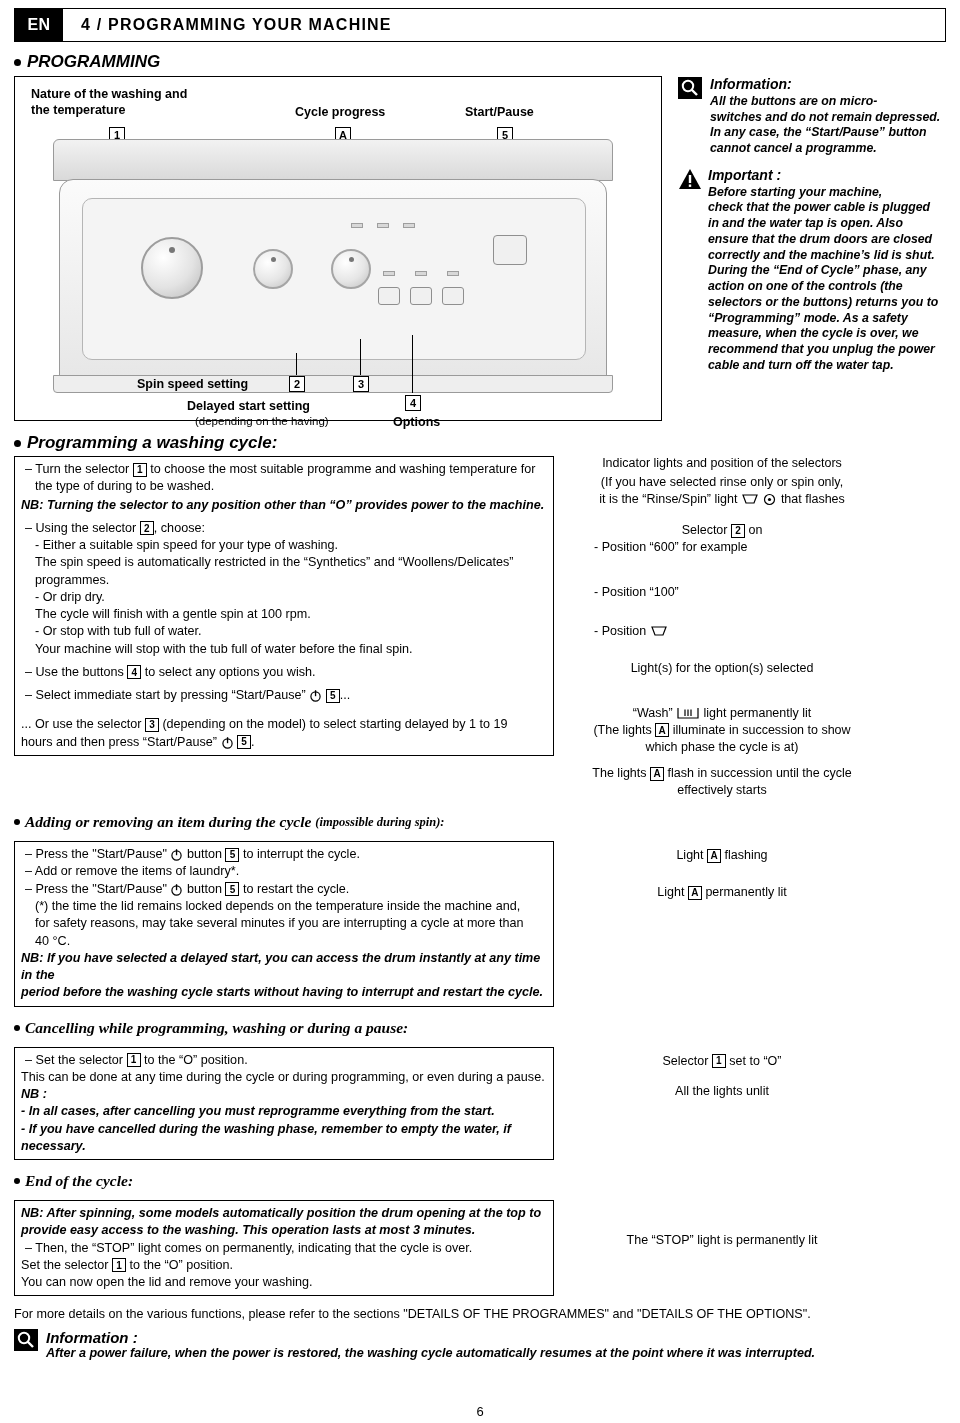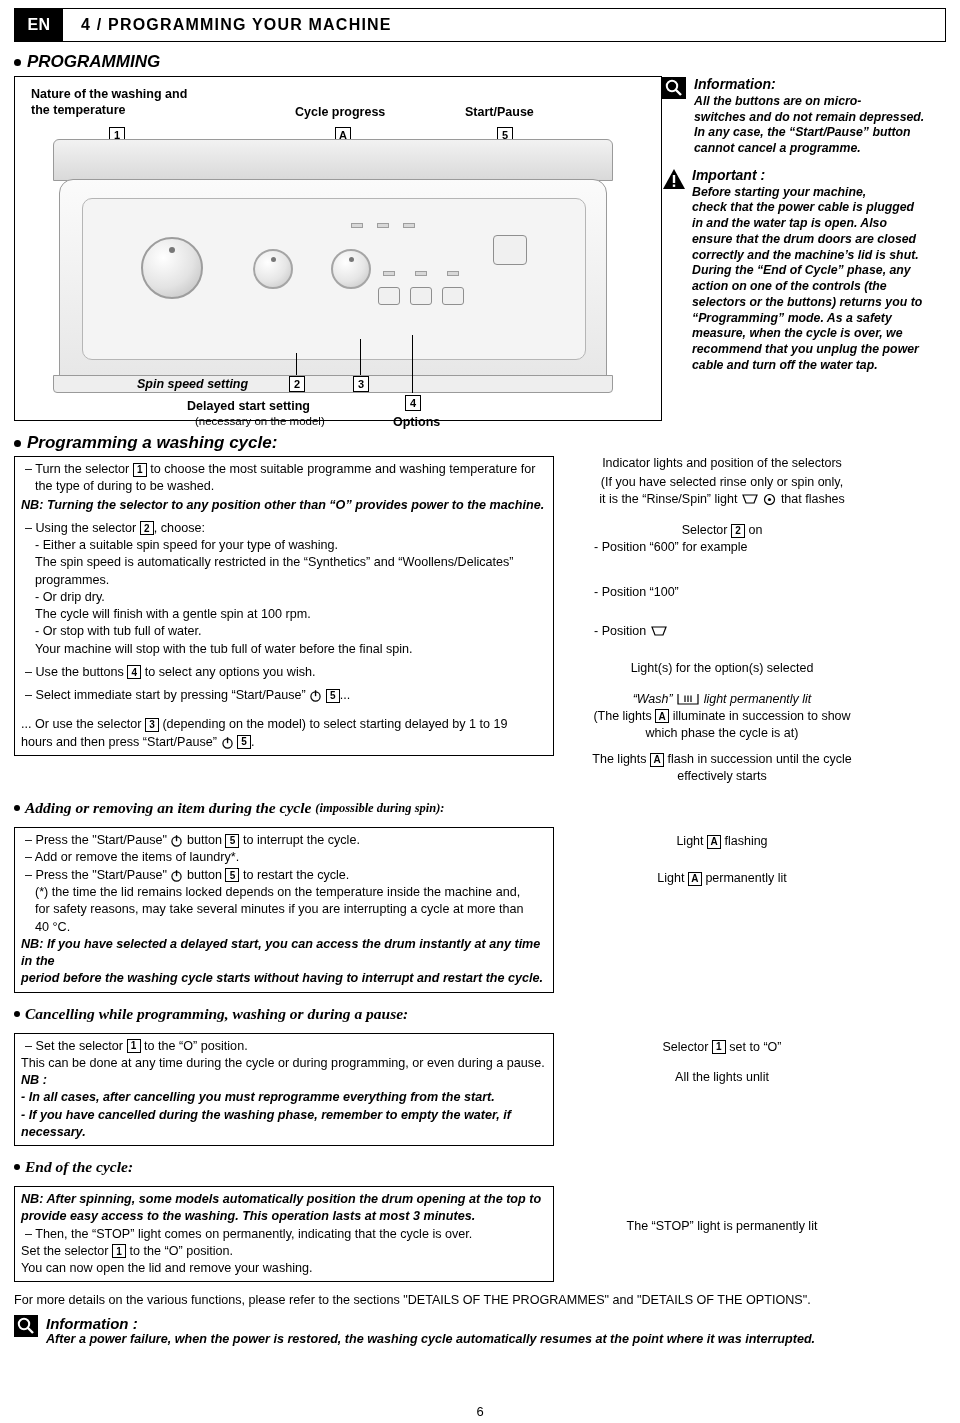--- a/index.html
+++ b/index.html
@@ -37,21 +37,21 @@
   .sec-head {
     font-style: italic; font-weight: bold; font-size: 17px;
     margin: 10px 0 4px 0; display: flex; align-items: center;
   }
   .sec-head .bullet {
     width: 7px; height: 7px; background:#000; border-radius:50%;
     display:inline-block; margin-right:6px;
   }
 
   
-  .top-area { display: flex; gap: 0; }
+  .top-area { display: flex; gap: 16px; }
   .panel-box {
     width: 648px; height: 345px;
     border: 1px solid #000; position: relative;
     background: #fff;
   }
   .lbl { position: absolute; font-size: 12.5px; font-weight: bold; line-height: 1.25; }
   .numbox {
     display:inline-flex; align-items:center; justify-content:center;
     border:1px solid #000; background:#fff;
     width:16px; height:16px; font-size:11px; font-weight:bold;
@@ -199,34 +199,34 @@
         <div class="led" style="left:362px; top:132px;"></div>
         <div class="led" style="left:394px; top:132px;"></div>
 
         <div class="btn-sq" style="left:325px; top:148px;"></div>
         <div class="btn-sq" style="left:357px; top:148px;"></div>
         <div class="btn-sq" style="left:389px; top:148px;"></div>
 
         <div class="btn-start" style="left:440px; top:96px;"></div>
       </div>
 
-      <div class="lbl" style="left:122px; top:300px;font-style:italic;">Spin speed setting</div>
+      <div class="lbl" style="left:122px; top:300px;">Spin speed setting</div>
       <div style="position:absolute; left:274px; top:297px;">
         <span class="numbox">2</span>
       </div>
       <div style="position:absolute; left:338px; top:297px;">
         <span class="numbox">3</span>
       </div>
       <div style="position:absolute; left:390px; top:316px;">
         <span class="numbox">4</span>
       </div>
       <div class="lbl" style="left:172px; top:322px;">
         <span>Delayed start setting</span>
       </div>
-      <div style="position:absolute; left:180px; top:338px; font-size:11.5px;">(necessary on the model)</div>
+      <div style="position:absolute; left:180px; top:338px; font-size:11.5px;">(depending on the having)</div>
       <div class="lbl" style="left:378px; top:338px;">Options</div>
 
       <div class="leader" style="left:281px; top:276px; width:1px; height:22px;"></div>
       <div class="leader" style="left:345px; top:262px; width:1px; height:36px;"></div>
       <div class="leader" style="left:397px; top:258px; width:1px; height:58px;"></div>
     </div>
 
     <div class="right-col">
 
       <div class="info-block">
@@ -373,21 +373,21 @@
         <span>- Position</span>
         <span class="inline-ico">
           <svg class="icon" width="18" height="13" viewBox="0 0 18 13" style="display:inline-block;vertical-align:middle;">
             <path d="M2 2 L16 2 L13 10 L5 10 Z" fill="none" stroke="#000" stroke-width="1.2"></path>
           </svg>
         </span>
       </div>
 
       <div style="margin-top:20px;">Light(s) for the option(s) selected</div>
 
-      <div style="margin-top:14px;font-style:italic;">
+      <div style="margin-top:28px;">
         <span>“Wash”</span>
         <span class="inline-ico">
           <svg class="icon" width="24" height="13" viewBox="0 0 24 13" style="display:inline-block;vertical-align:middle;">
             <path d="M2 1 L2 11 L22 11 L22 1" fill="none" stroke="#000" stroke-width="1.2"></path>
             <line x1="9" y1="2.5" x2="9" y2="9" stroke="#000" stroke-width="1.2"></line>
             <line x1="12" y1="2.5" x2="12" y2="9" stroke="#000" stroke-width="1.2"></line>
             <line x1="15" y1="2.5" x2="15" y2="9" stroke="#000" stroke-width="1.2"></line>
           </svg>
         </span>
         <span>light permanently lit</span>

